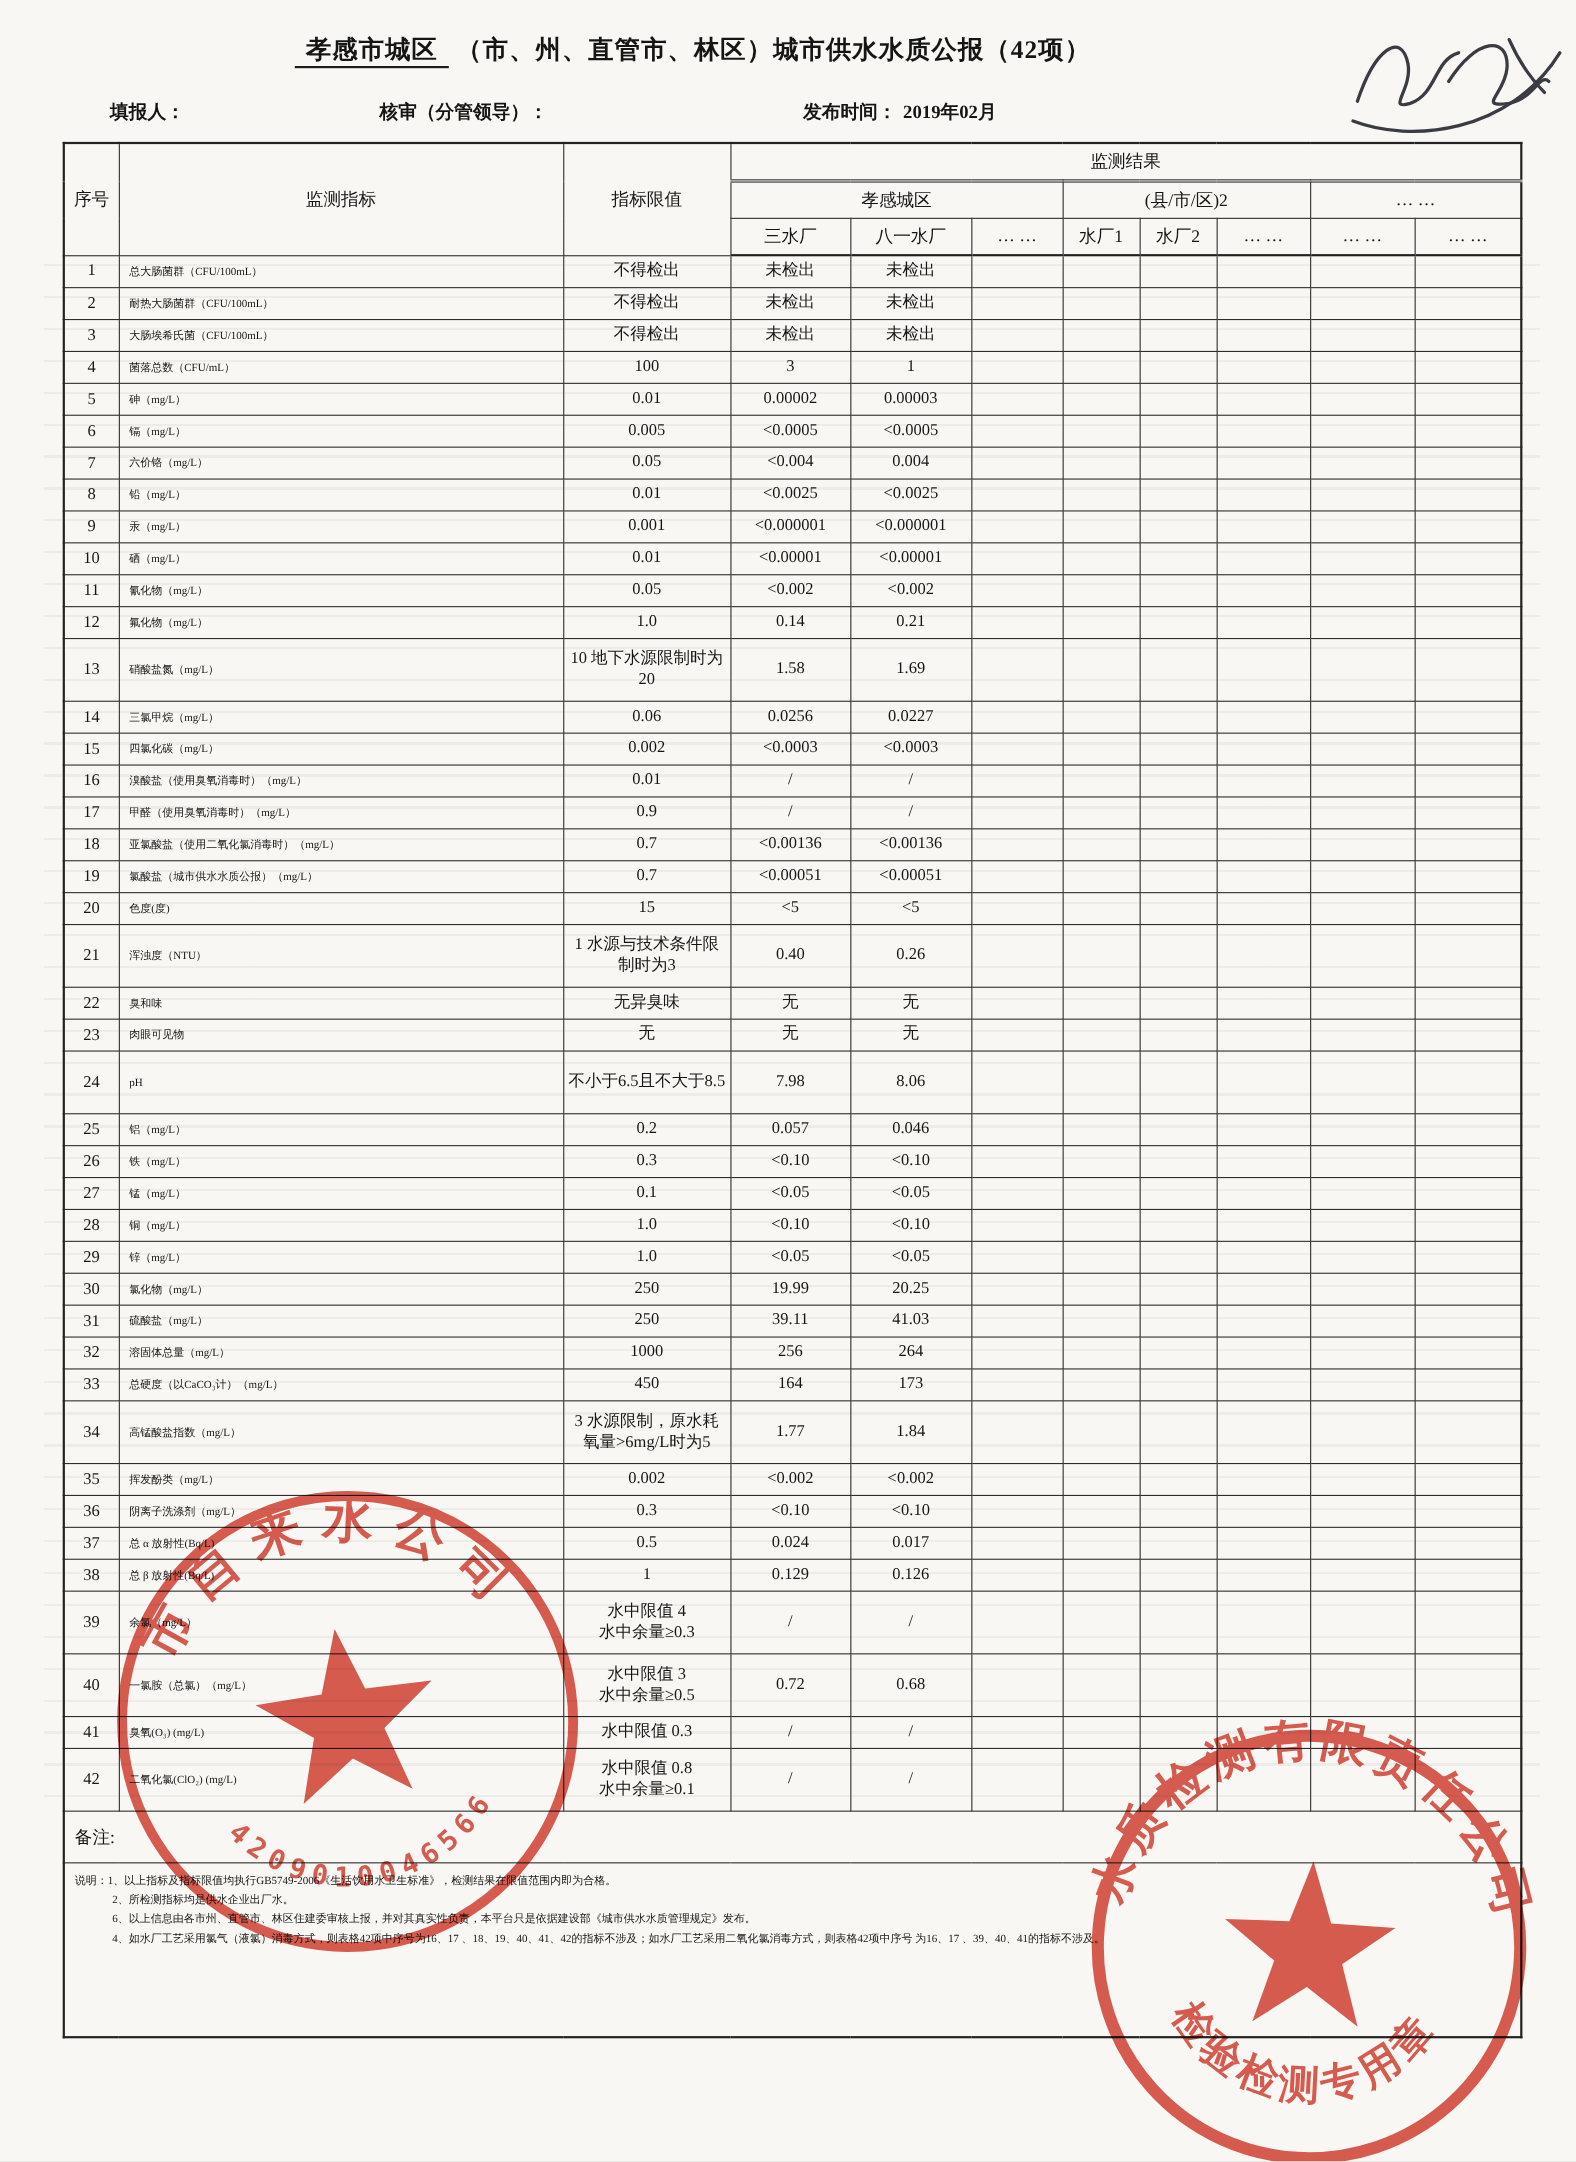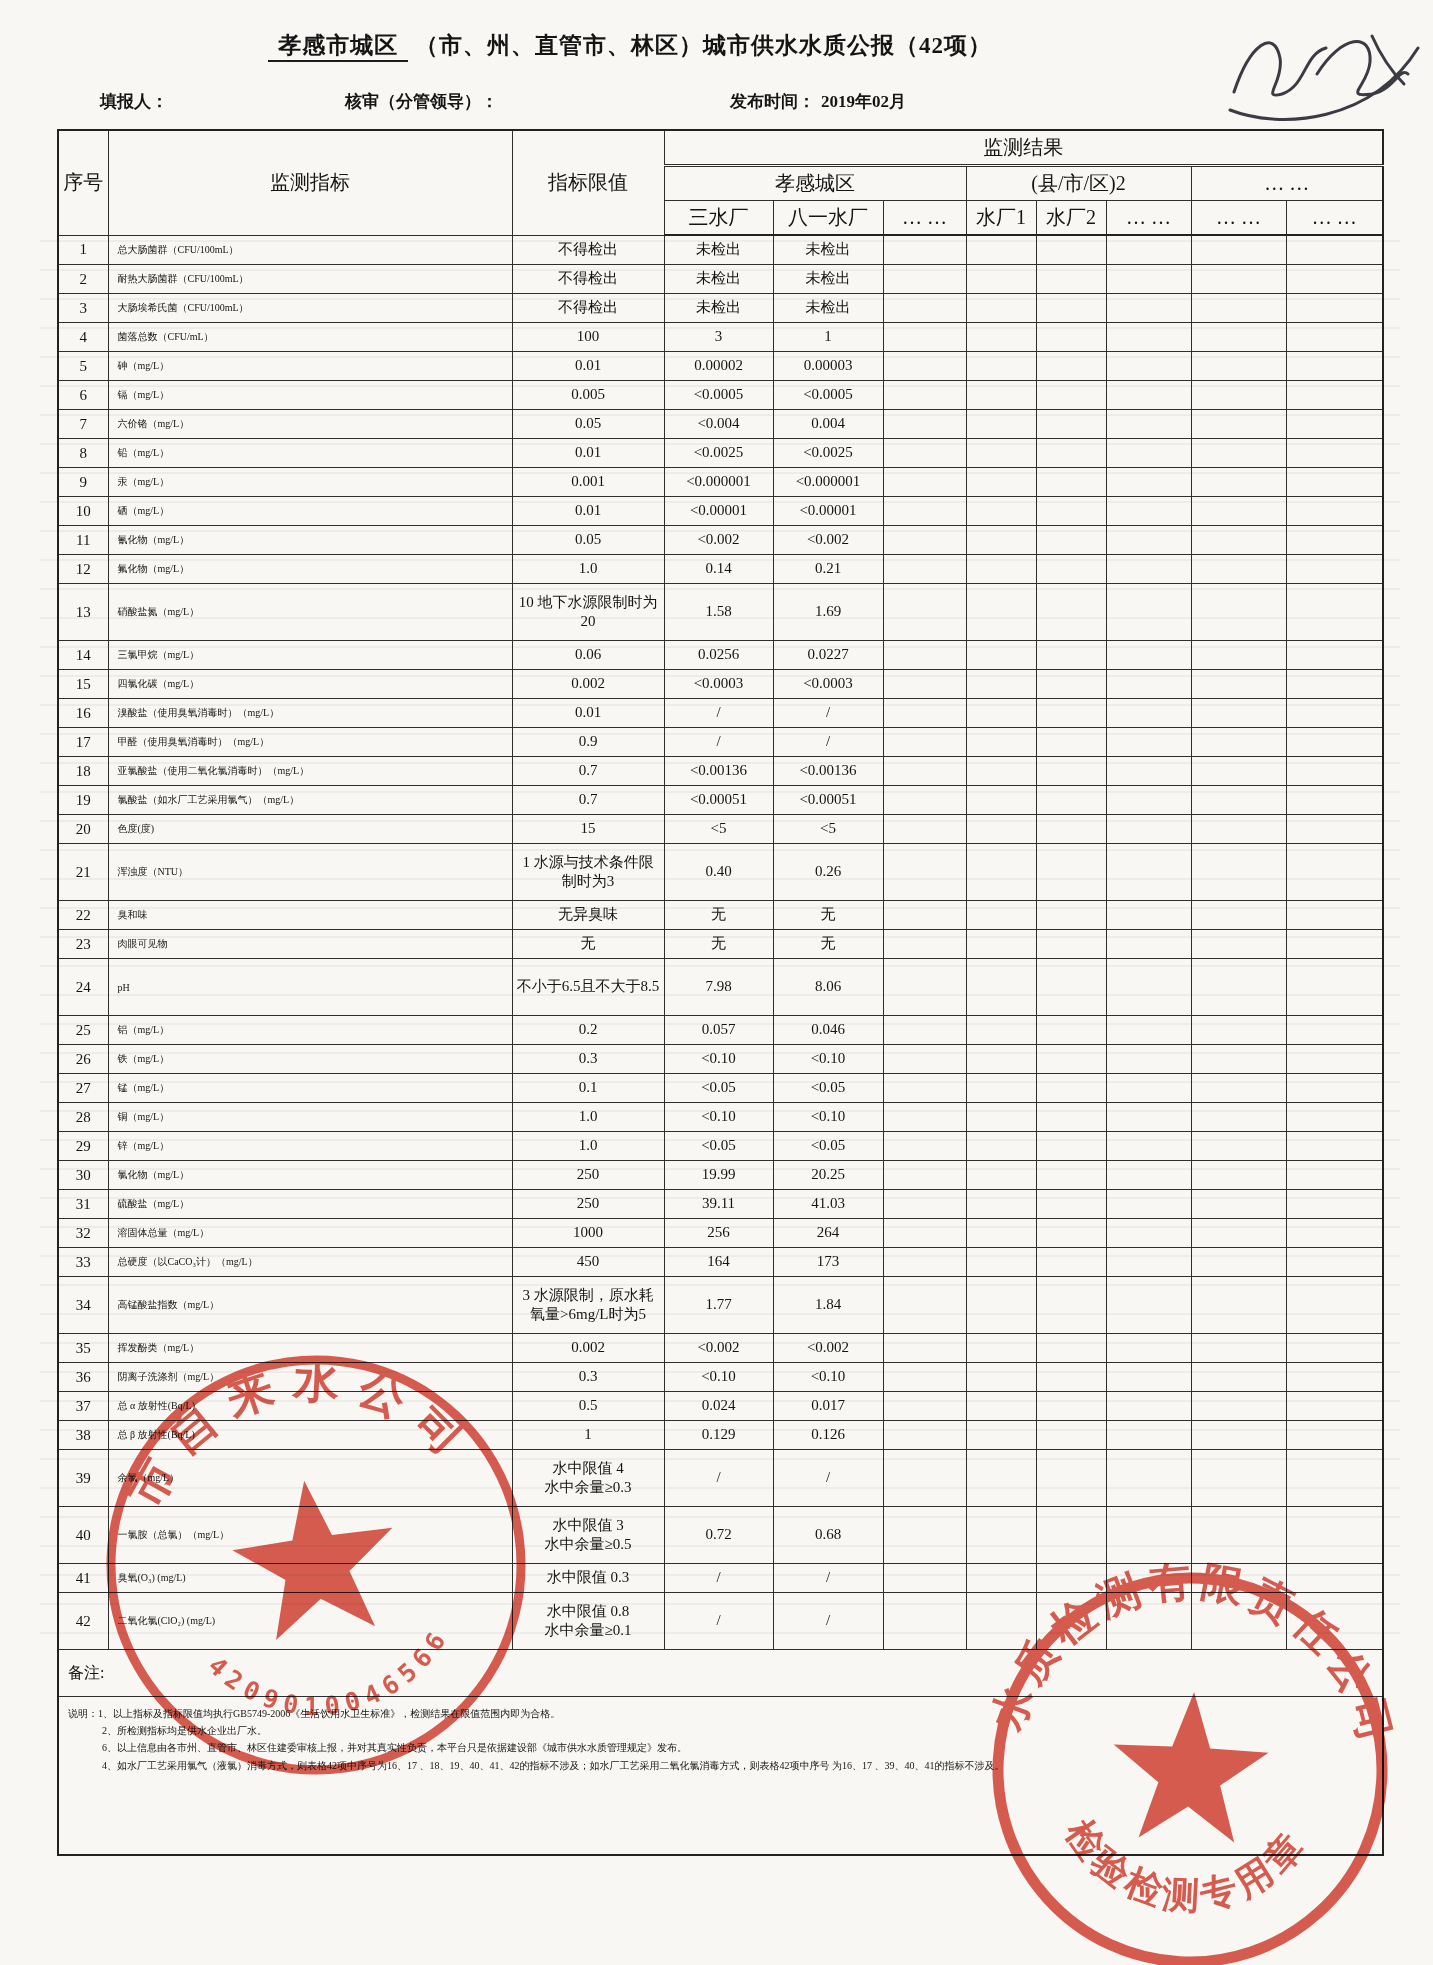--- a/index.html
+++ b/index.html
@@ -38,21 +38,21 @@
     font-size:15px;
   }
   .wqt th,.wqt td{
     border:1px solid #2e2e2e;
     padding:3px 4px;
     text-align:center;vertical-align:middle;
     font-weight:normal;
     overflow:hidden;
   }
   .wqt{border:2px solid #222;}
-  .wqt thead th{font-size:20px;height:26px;margin-top:10px;}
+  .wqt thead th{font-size:16px;height:26px;margin-top:10px;}
   .wqt thead tr:first-child th:last-child{border-bottom:3px double #2e2e2e;}
   .wqt thead tr:last-child th{border-bottom:2px solid #222;}
   .wqt tbody td{height:22px;}
   .wqt tbody tr.tall td{height:50px;}
   .wqt td.left{text-align:left;padding-left:9px;font-size:10px;}
   .wqt td.limit,.wqt td.val{white-space:pre-line;line-height:1.3;}
   .wqt .remark td{height:40px;font-size:16px;}
   .wqt .notes-cell{font-size:15.5px;line-height:1.72;padding:8px 10px 31px 10px;height:118px;vertical-align:top;}
   .wqt .notes-cell .ind{padding-left:34px;}
   .wqt .notes-label{font-weight:normal;}
@@ -347,21 +347,21 @@
           <td class="val">&lt;0.00136</td>
           <td></td>
           <td></td>
           <td></td>
           <td></td>
           <td></td>
           <td></td>
         </tr>
         <tr>
           <td>19</td>
-          <td class="left">氯酸盐（如水厂工艺采用氯气）（mg/L）</td>
+          <td class="left">氯酸盐（城市供水水质公报）（mg/L）</td>
           <td class="limit">0.7</td>
           <td class="val">&lt;0.00051</td>
           <td class="val">&lt;0.00051</td>
           <td></td>
           <td></td>
           <td></td>
           <td></td>
           <td></td>
           <td></td>
         </tr>

